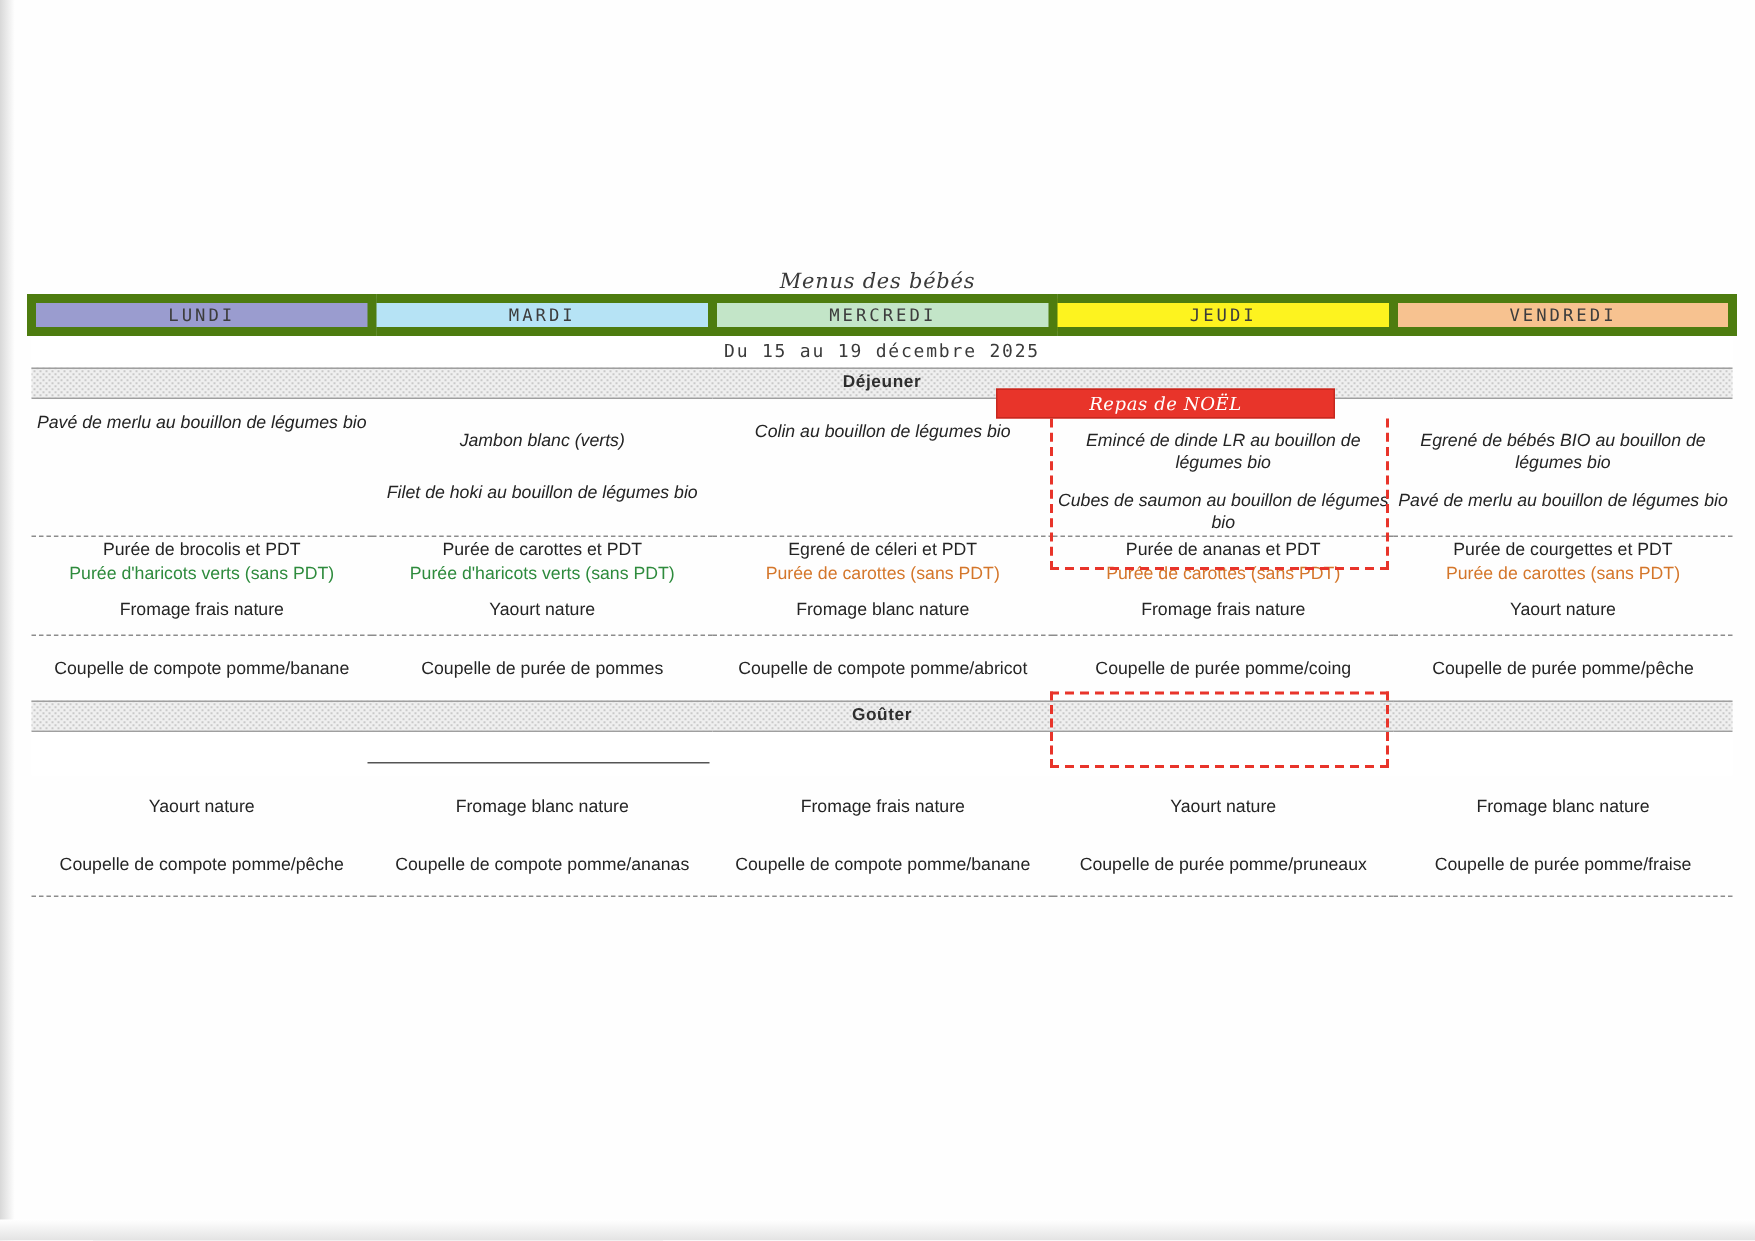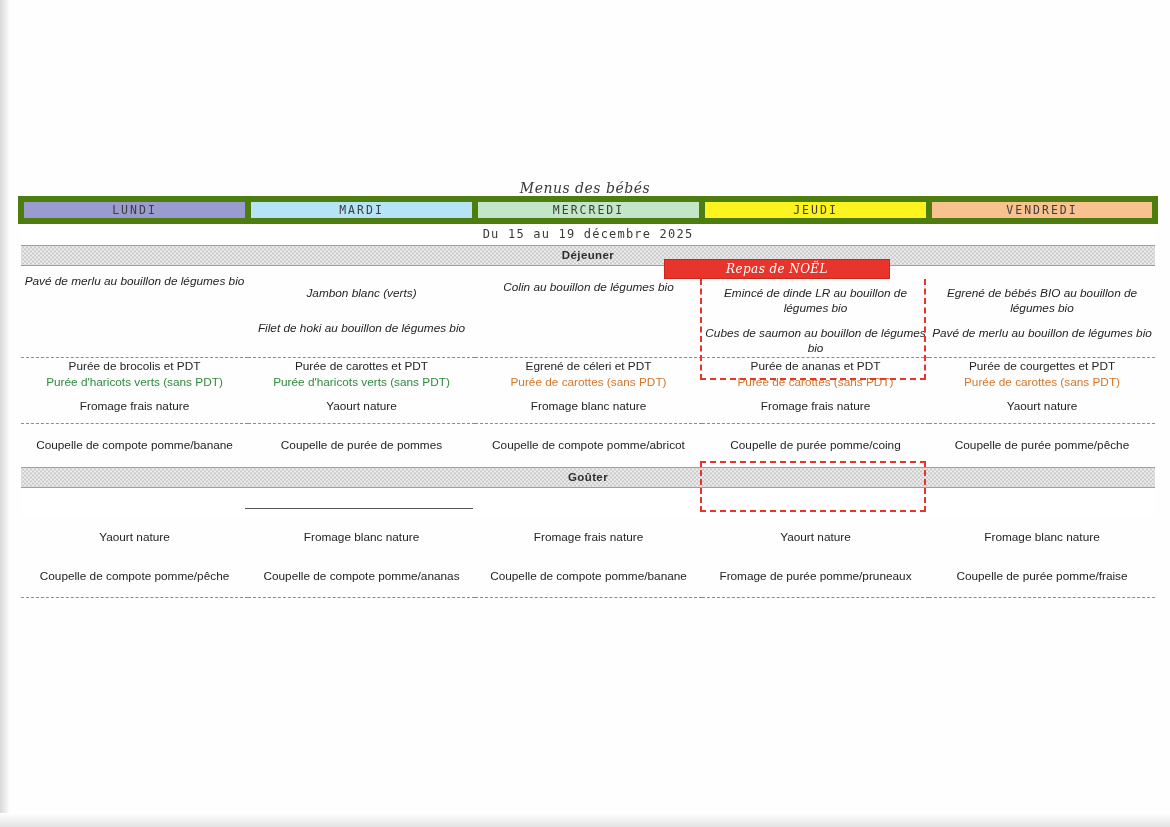--- a/index.html
+++ b/index.html
@@ -266,21 +266,21 @@
         <td class="cell">Fromage blanc nature</td>
         <td class="cell">Fromage frais nature</td>
         <td class="cell">Yaourt nature</td>
         <td class="cell">Fromage blanc nature</td>
       </tr>
 
       <tr class="row-gouterdessert sep-dotted-bottom">
         <td class="cell">Coupelle de compote pomme/pêche</td>
         <td class="cell">Coupelle de compote pomme/ananas</td>
         <td class="cell">Coupelle de compote pomme/banane</td>
-        <td class="cell">Fromage de purée pomme/pruneaux</td>
+        <td class="cell">Coupelle de purée pomme/pruneaux</td>
         <td class="cell">Coupelle de purée pomme/fraise</td>
       </tr>
     </tbody>
   </table>
 
   <div class="xmas-banner">
     <span>Repas de NOËL</span>
   </div>
   <div class="xmas-box-1"></div>
   <div class="xmas-box-2"></div>

